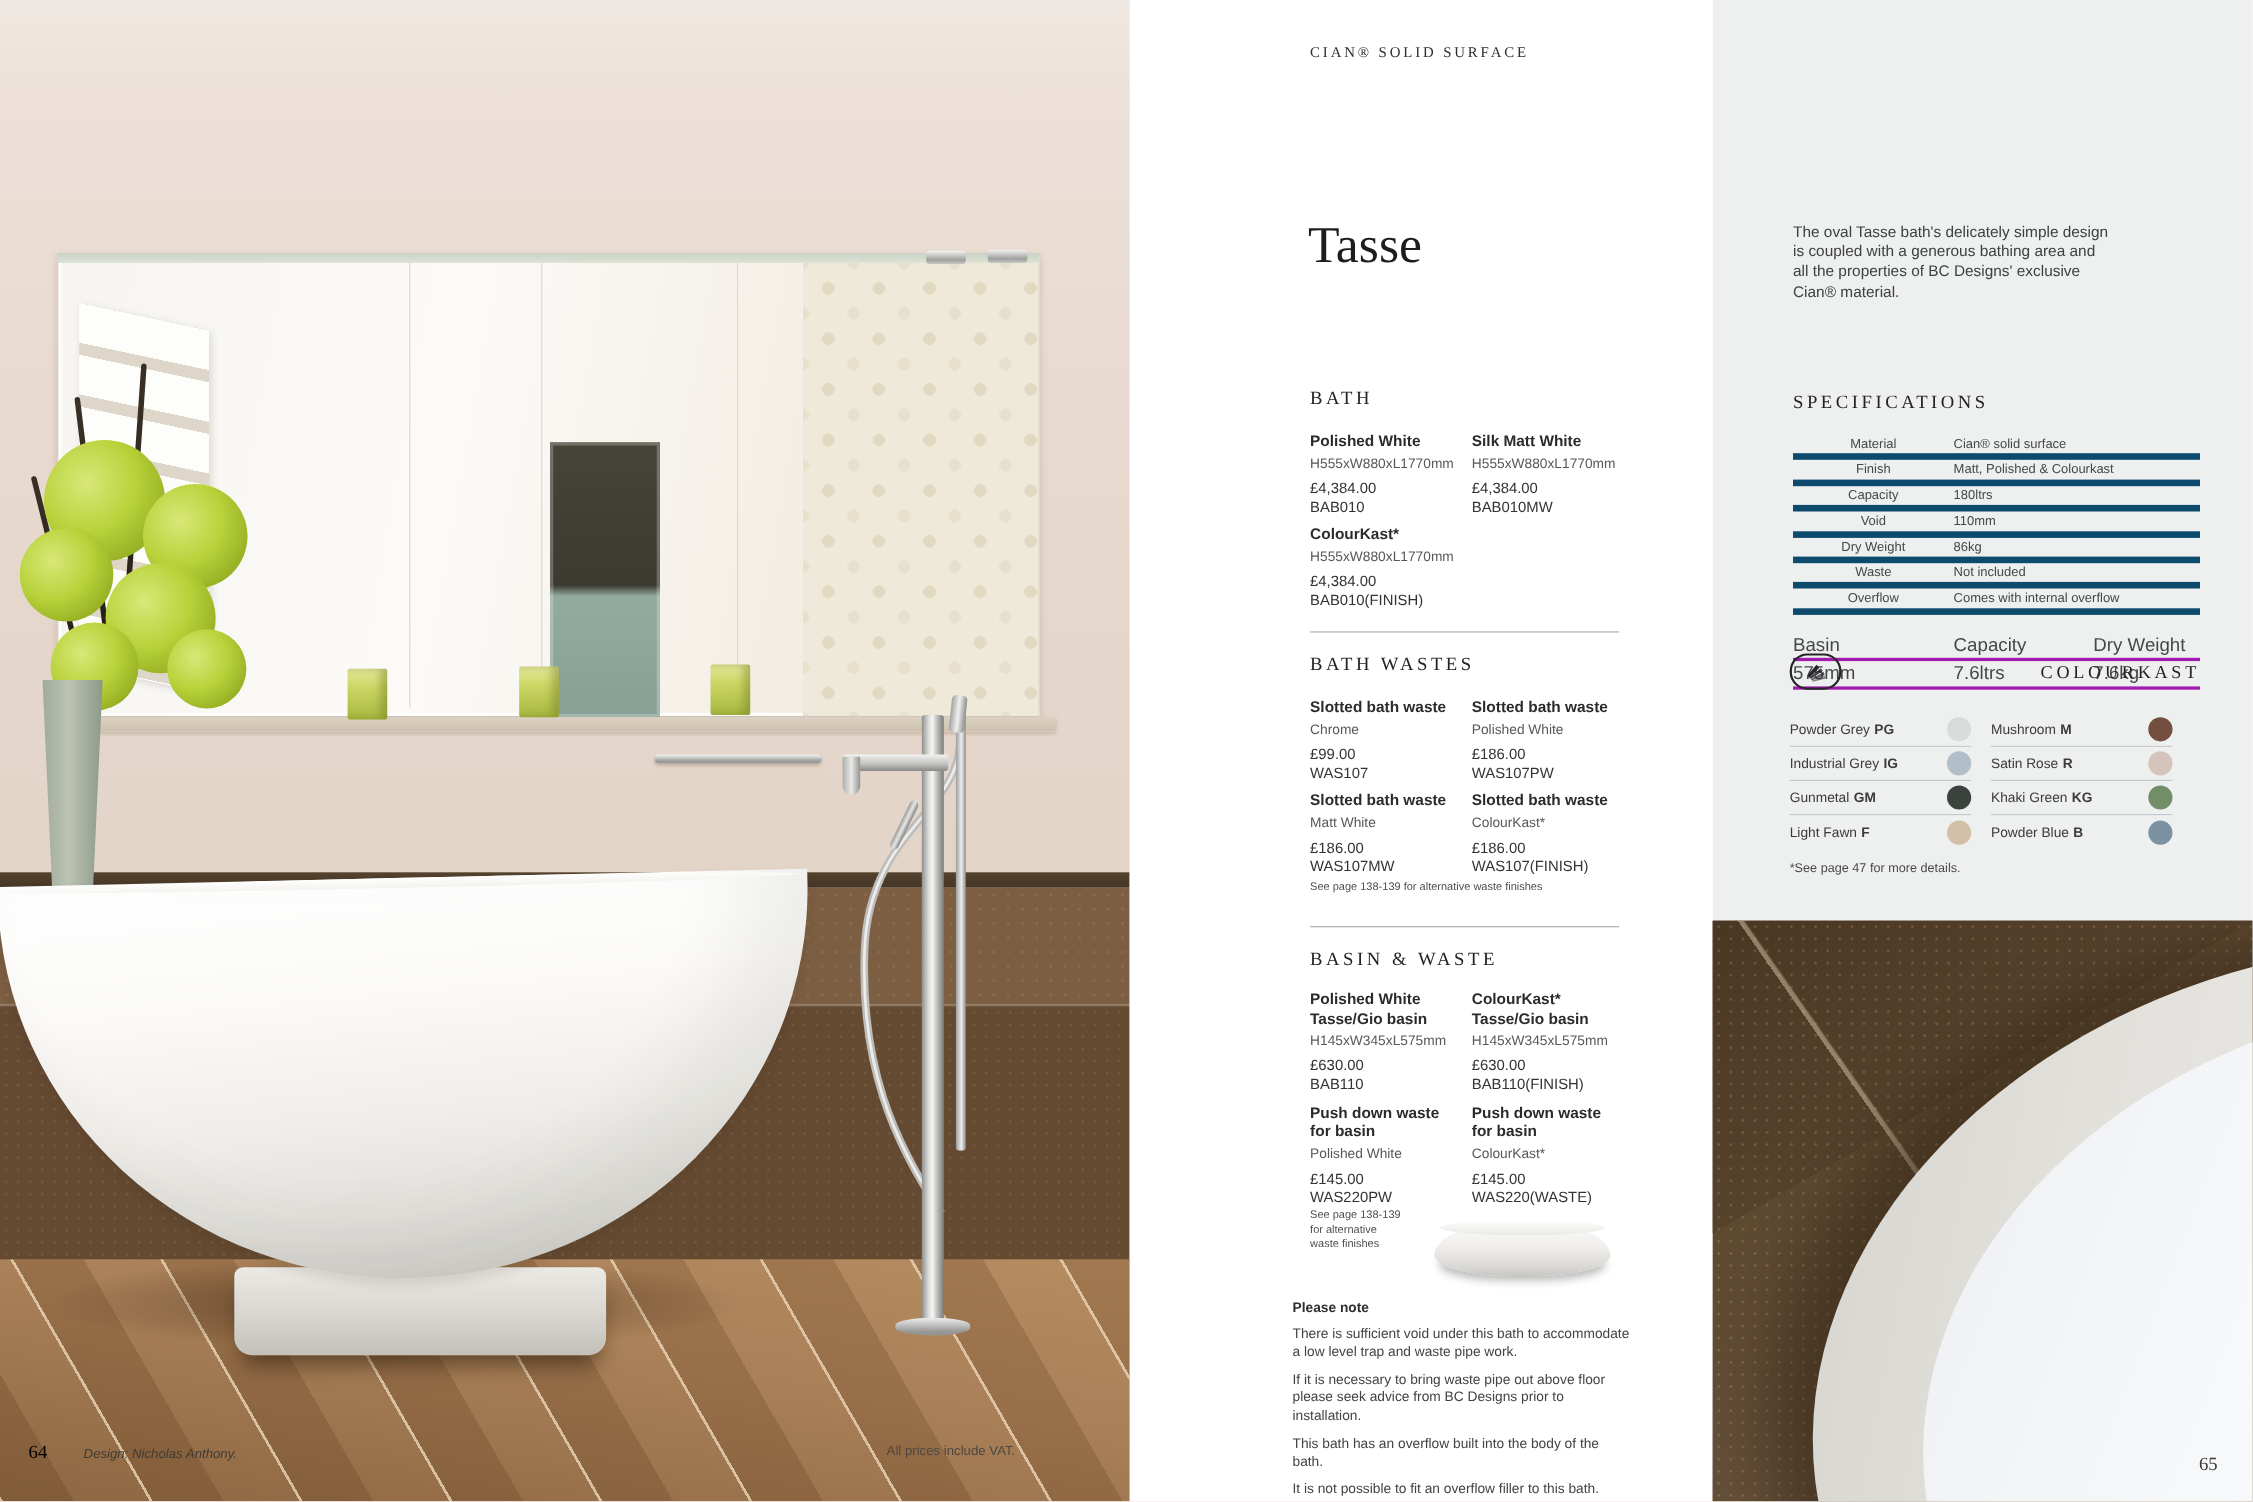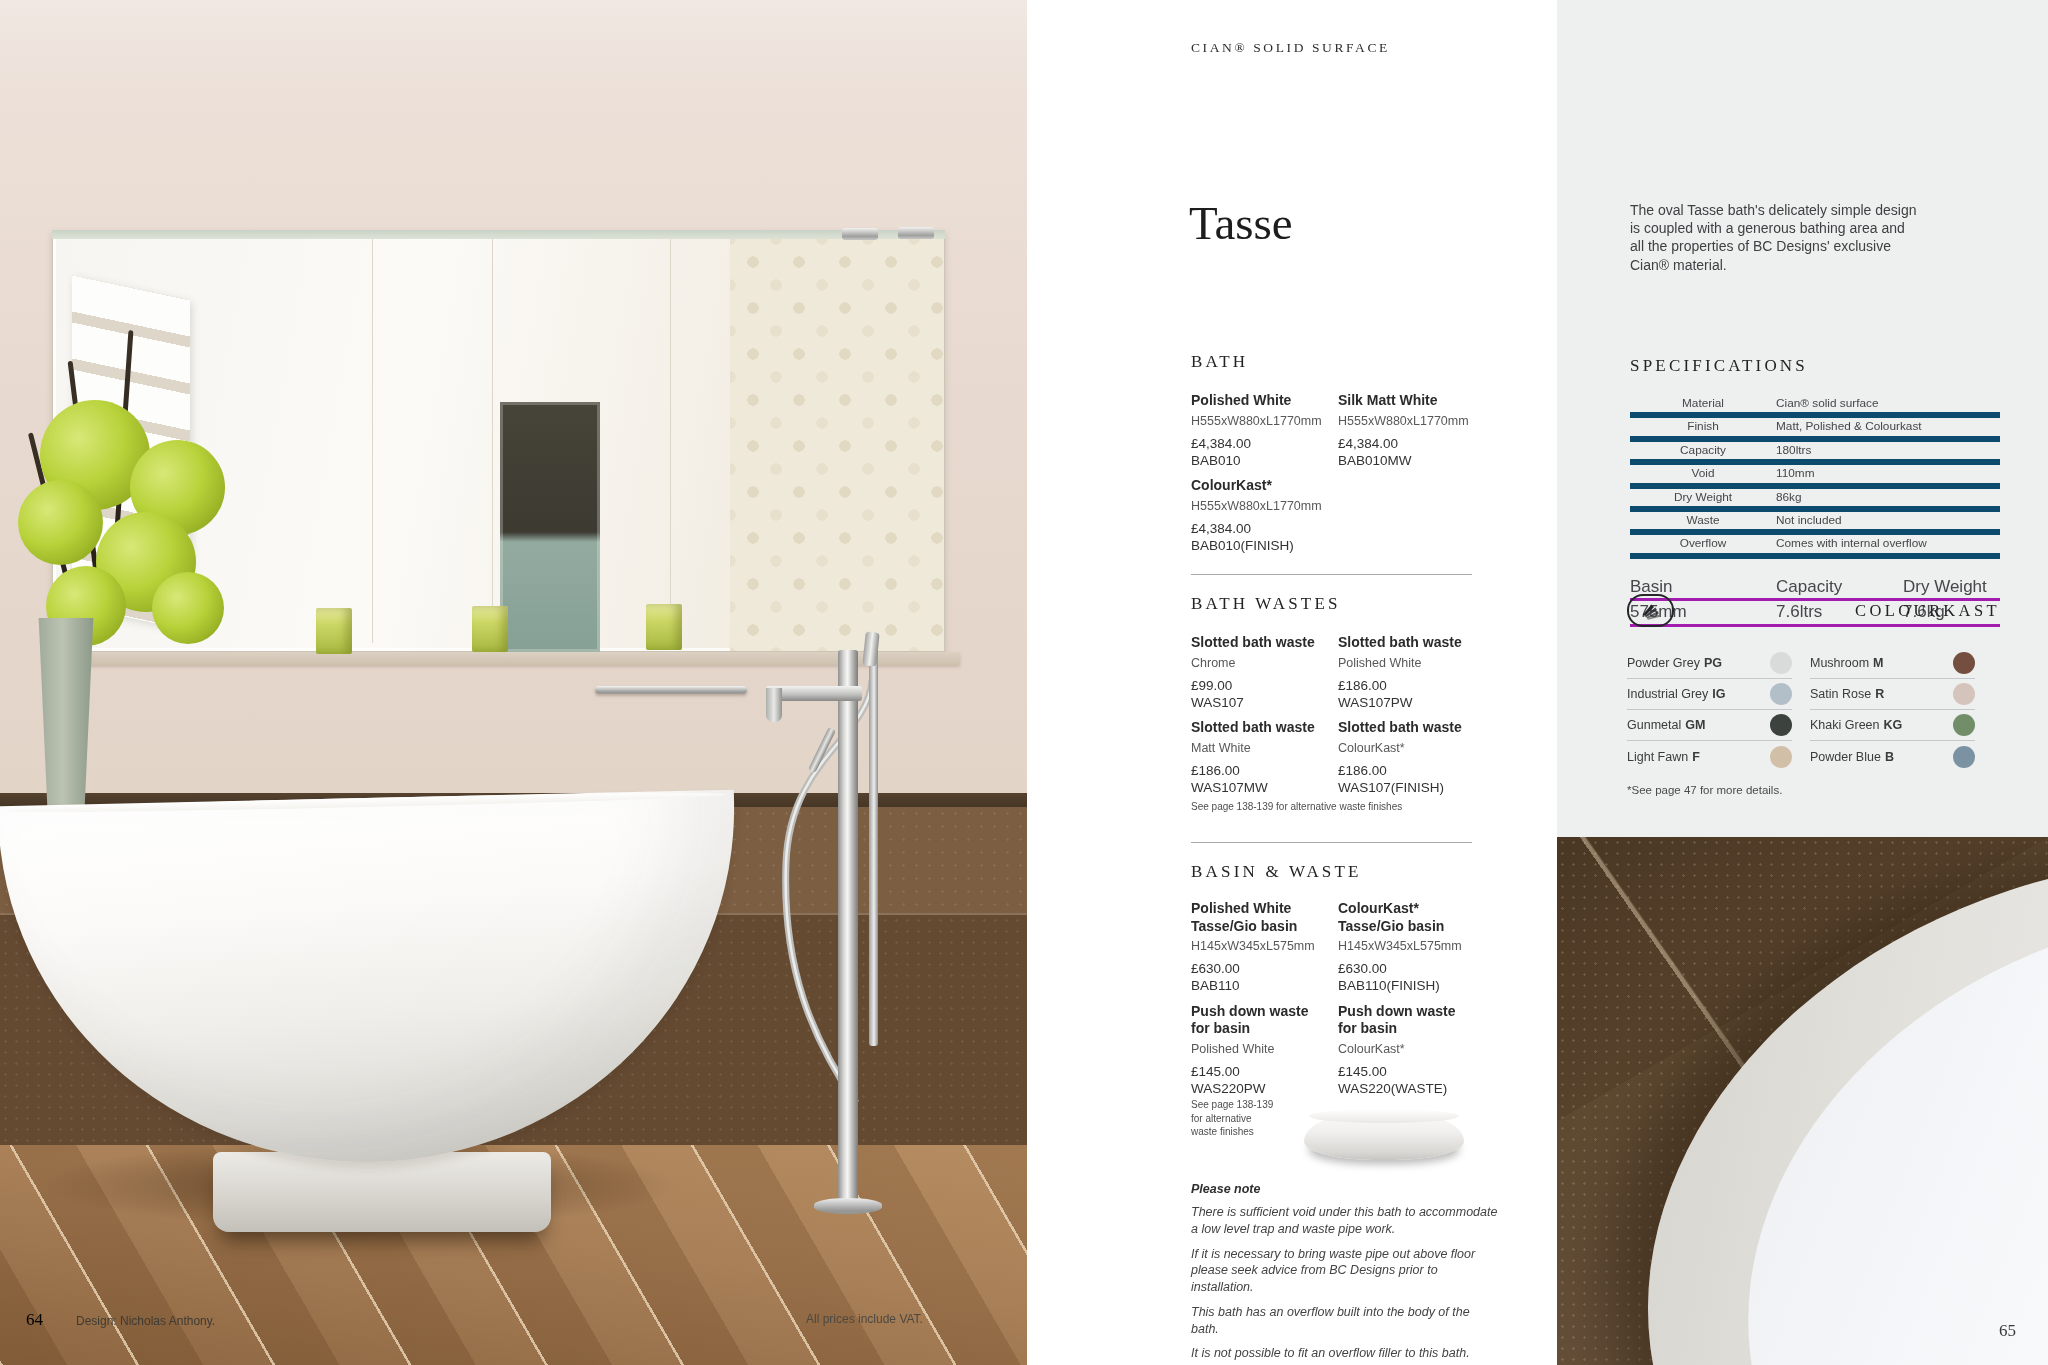--- a/index.html
+++ b/index.html
@@ -77,21 +77,21 @@
   .tap-spout-drop { position:absolute; left:766px; top:688px; width:16px; height:34px; border-radius:0 0 7px 7px;
                background:linear-gradient(90deg,#aeafad,#e9eae8 50%,#929391); }
   .tap-handle { position:absolute; left:818px; top:726px; width:8px; height:48px; border-radius:4px; transform:rotate(26deg);
                background:linear-gradient(90deg,#9b9c9a,#e6e7e5 50%,#848583); }
   .hose-svg { position:absolute; left:760px; top:678px; }
   .tap-plate { position:absolute; left:814px; top:1198px; width:68px; height:16px; border-radius:50% / 42%;
                background:linear-gradient(180deg,#eceded,#97General 80%); background:linear-gradient(180deg,#eceded,#969795 80%); }
 
   .overlay-text { position:absolute; color:#3e382f; }
   .pagenum { font-family:"Liberation Serif", serif; font-size:17px; color:#000000;text-align:center; }
-  .credit { font-size:12px; color:#3f3a33; }
+  .credit { font-style:italic; font-size:12px; color:#3f3a33; }
   .vat { font-size:12px; color:#4c4841; }
 
   
   .col-mid { position:absolute; left:1027px; top:0; width:530px; height:1365px; background:#ffffff; }
   .collection-header { position:absolute; left:164px; top:40px; font-family:"Liberation Serif", serif;
         font-size:13.5px; letter-spacing:2.6px; color:#2e2e30; }
   .product-title { position:absolute; left:162px; top:196px; font-family:"Liberation Serif", serif;
         font-size:47px; font-weight:400; color:#1d1d1d; }
   .section-heading { font-family:"Liberation Serif", serif; font-size:17px; letter-spacing:3.2px; color:#232323; font-weight:400; }
   .abs { position:absolute; }
@@ -302,21 +302,21 @@
         <div class="entry-sku">WAS220(WASTE)</div>
       </div>
     </div>
     <div class="abs note-text" style="left:164px; top:1098px;">See page 138-139
 for alternative
 waste finishes</div>
     <div class="basin-photo">
       <div class="basin-bowl"></div>
     </div>
 
-    <div class="abs" style="left:164px; top:1182px;font-style:italic;">
+    <div class="abs" style="left:148px; top:1182px;">
       <div class="please-heading">Please note</div>
       <div class="please-line">There is sufficient void under this bath to accommodate a low level trap and waste pipe work.</div>
       <div class="please-line">If it is necessary to bring waste pipe out above floor please seek advice from BC Designs prior to installation.</div>
       <div class="please-line">This bath has an overflow built into the body of the bath.</div>
       <div class="please-line">It is not possible to fit an overflow filler to this bath.</div>
     </div>
   </div>
 
   <div class="panel">
     <div class="description">The oval Tasse bath's delicately simple design is coupled with a generous bathing area and all the properties of BC Designs' exclusive Cian® material.</div>

